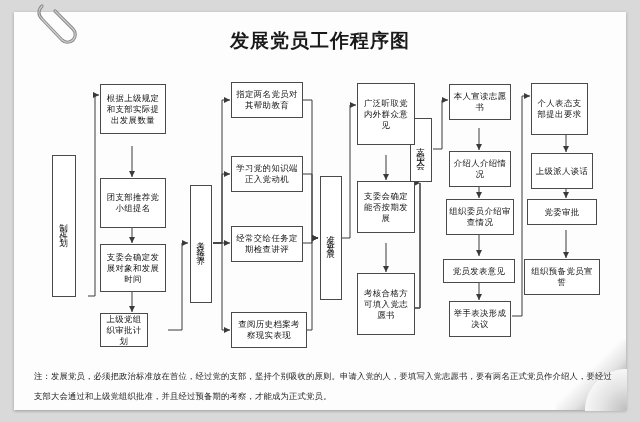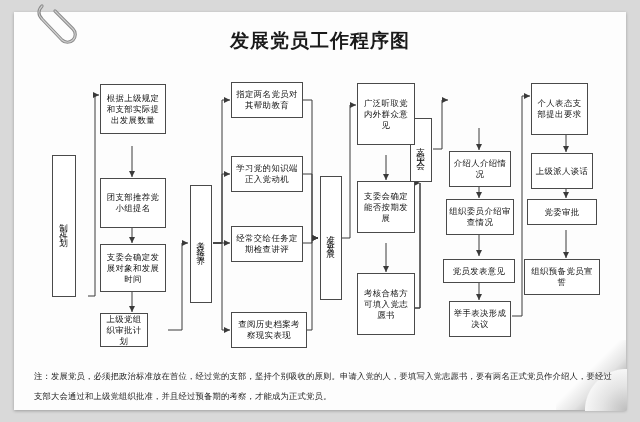--- a/index.html
+++ b/index.html
@@ -193,20 +193,23 @@
   </div>
 
   <div class="bx" style="left:357px;top:181px;width:58px;height:52px;justify-content:center;">
     <span>支委会确定能否按期发展</span>
   </div>
 
   <div class="bx" style="left:357px;top:273px;width:58px;height:62px;">
     <span>考核合格方可填入党志愿书</span>
   </div>
 
+  <div class="bx" style="left:449px;top:84px;width:62px;height:36px;">
+    <span>本人宣读志愿书</span>
+  </div>
 
   <div class="bx" style="left:449px;top:151px;width:62px;height:36px;">
     <span>介绍人介绍情况</span>
   </div>
 
   <div class="bx" style="left:446px;top:199px;width:68px;height:36px;">
     <span>组织委员介绍审查情况</span>
   </div>
 
   <div class="bx" style="left:443px;top:259px;width:72px;height:24px;">

